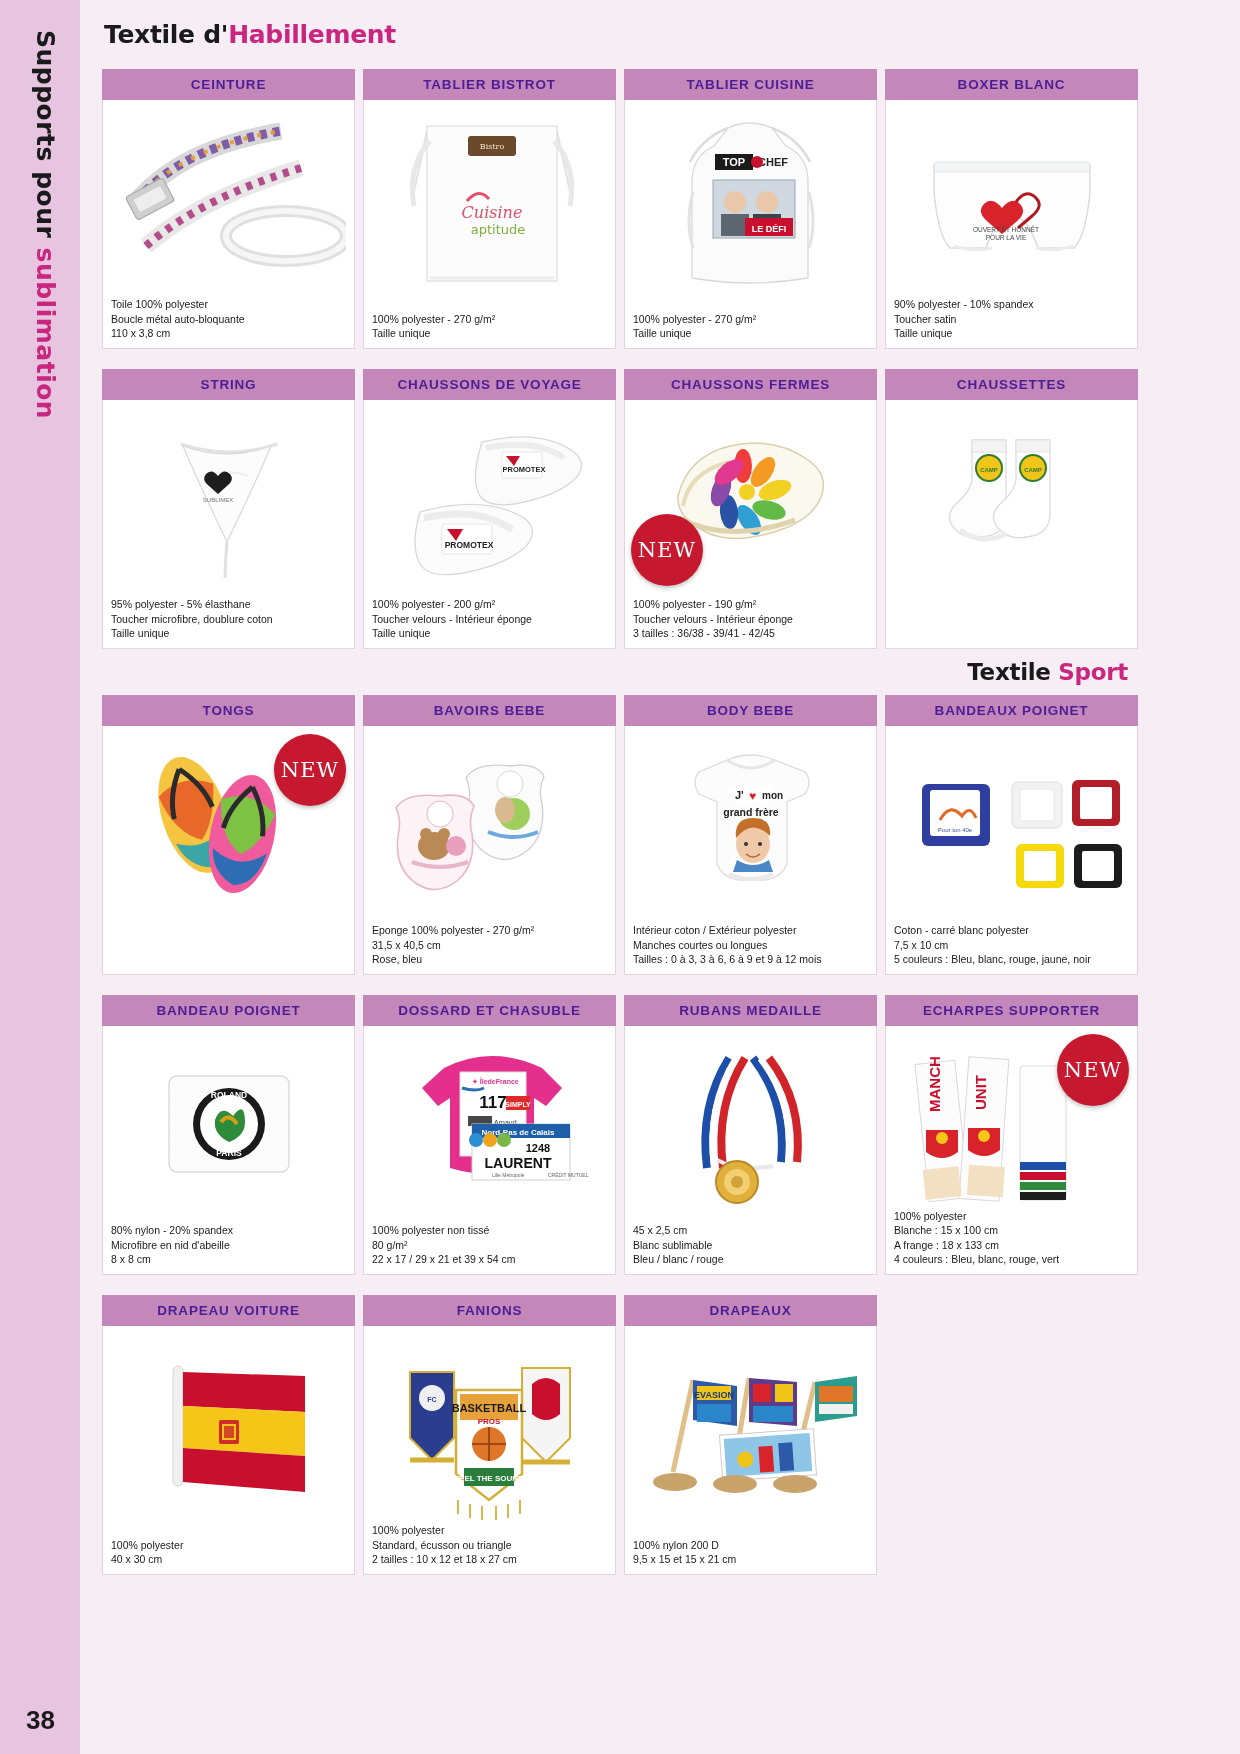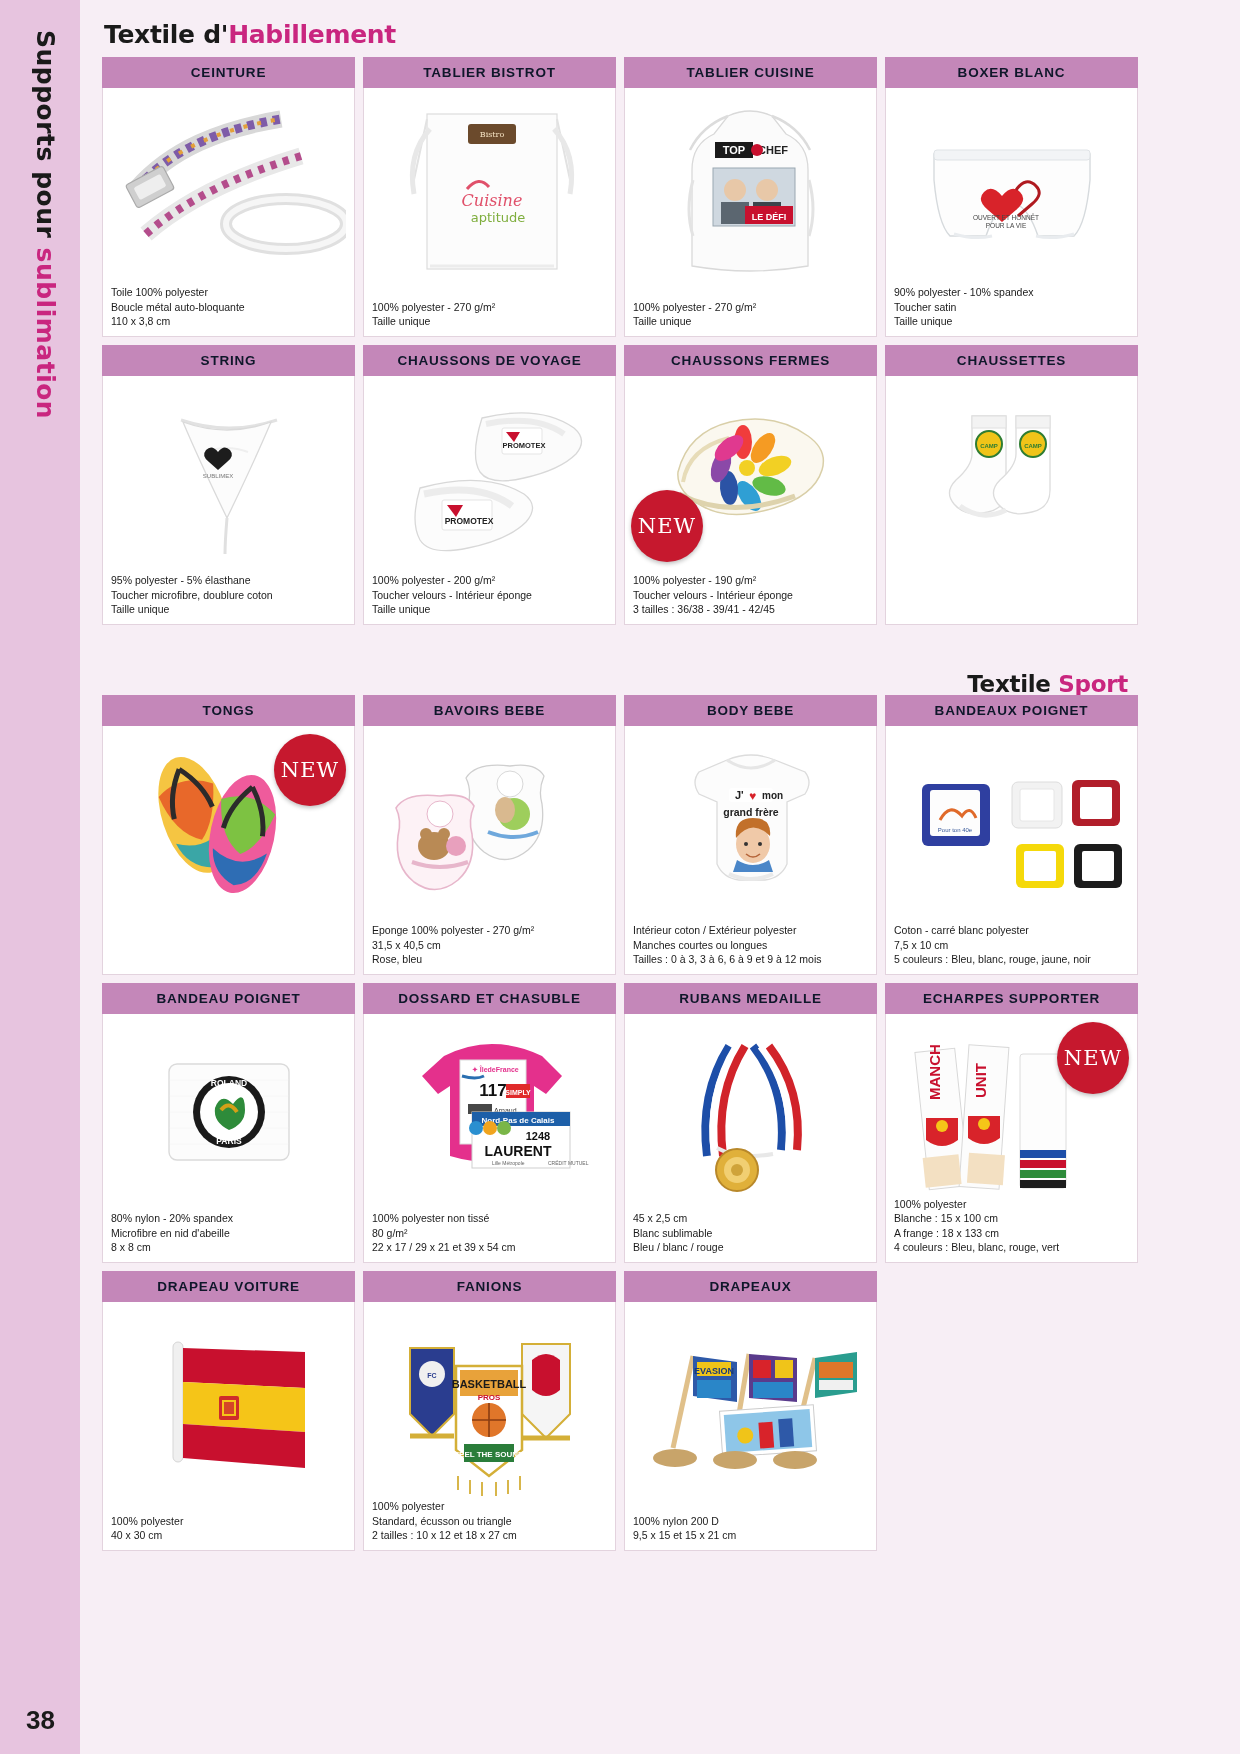--- a/index.html
+++ b/index.html
@@ -93,27 +93,28 @@
     column-gap: 8px;
   }
 
   .card {
     width: 253px;
     margin-bottom: 8px;
     position: relative;
   }
   .card-header {
     background: #c487b9;
-    color: #0f172a;
+    color: #4c1d95;
     text-align: center;
     font-size: 13.5px;
     font-weight: bold;
     letter-spacing: 0.8px;
     padding: 8px 2px 8px 2px;
     text-transform: uppercase;
+    margin-top: 12px;
   }
   .card-body {
     background: #ffffff;
     border: 1px solid #e3d3de;
     border-top: none;
     height: 249px;
     position: relative;
     overflow: hidden;
   }
 
@@ -145,21 +146,21 @@
     font-family: "DejaVu Serif", serif;
     font-size: 21px;
     display: flex;
     align-items: center;
     justify-content: center;
     letter-spacing: 1px;
     box-shadow: 0 2px 4px rgba(0,0,0,0.25);
   }
 
   
-  .sport-head-spacer { height: 26px; grid-column: 1 / span 4; position: relative; margin-top: 36px; }
+  .sport-head-spacer { height: 26px; grid-column: 1 / span 4; position: relative; }
   .sport-head-spacer .section-title-right {
     position: absolute; right: 10px; bottom: -2px;
   }
 
   svg { display: block; margin: 0 auto; }
 </style>
 </head>
 <body>
 
 <div class="left-band">

